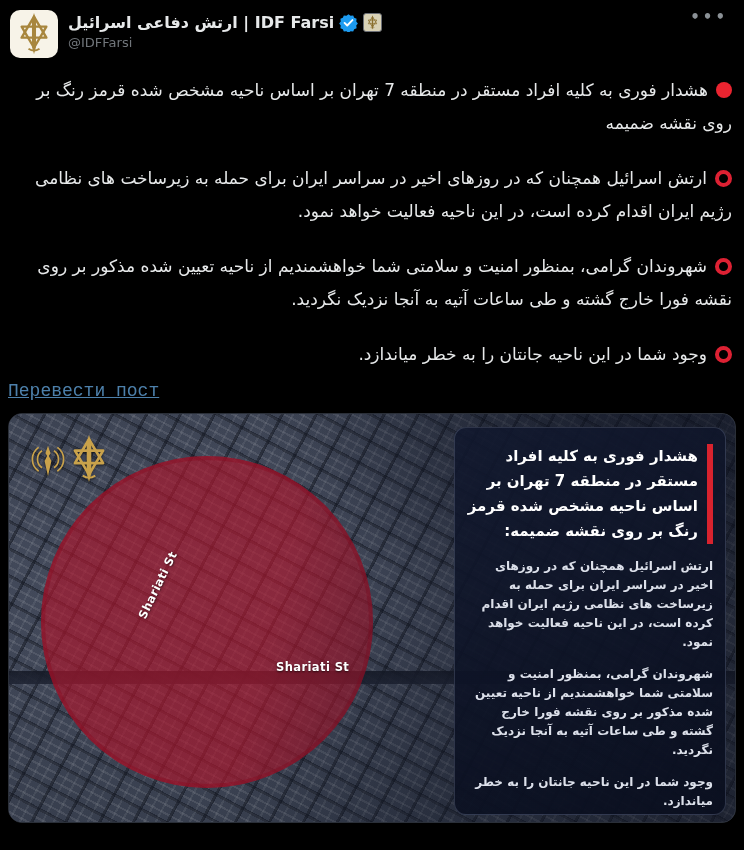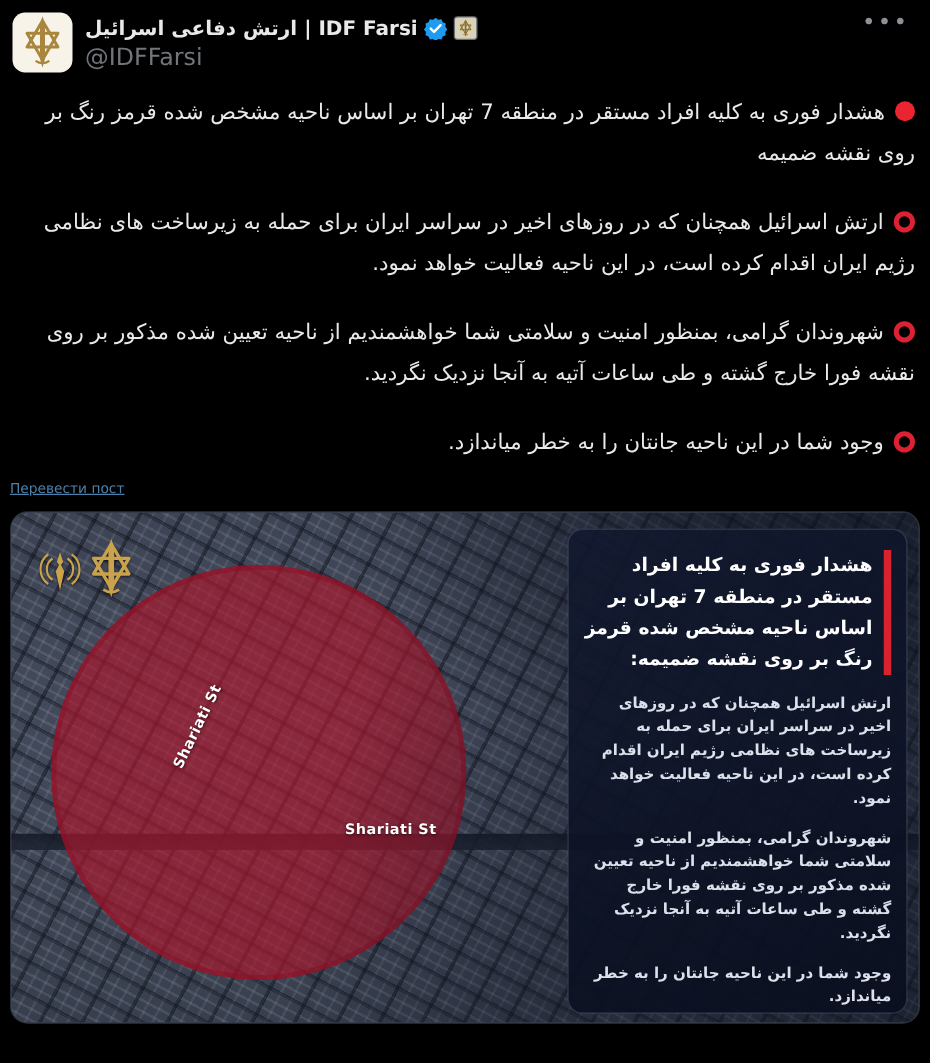--- a/index.html
+++ b/index.html
@@ -19,35 +19,35 @@
     color:#a8863d;
   }
   .names { display:flex; flex-direction:column; padding-top:3px; }
   .author-line { display:flex; align-items:center; gap:5px; font-weight:700; font-size:16px; color:#e7e9ea; }
   .verified { width:19px; height:19px; display:inline-block; }
   .affiliate {
     width:19px; height:19px; border-radius:3px; background:#d9d2b6;
     border:1px solid #6b6f76; display:flex; align-items:center; justify-content:center;
     color:#8a6f2e;
   }
-  .handle { color:#71767b; font-size:19px; margin-top:3px; }
+  .handle { color:#71767b; font-size:13px; margin-top:3px; }
   .more { position:absolute; top:10px; right:16px; color:#8b9196; font-size:15px;
           letter-spacing:3px; font-weight:700; cursor:pointer; line-height:1; }
 
   
   .text-block { direction:rtl; text-align:right; margin-top:16px; padding:0 4px; }
   .text-block p { font-size:17px; line-height:33px; margin-bottom:22px; color:#e7e9ea; }
   .text-block p:last-child { margin-bottom:8px; }
   .bullet { display:inline-block; width:16px; height:16px; border-radius:50%;
             margin-left:8px; vertical-align:-2px; }
   .bullet-solid  { background:#ea2430; }
   .bullet-hollow { border:4px solid #dd2133; background:transparent; width:17px; height:17px; vertical-align:-3px; }
 
-  .translate { display:inline-block; color:#4d80ab; font-size:11px;
-               text-decoration:underline; margin:2px 0 10px 0; cursor:pointer; }
+  .translate { display:inline-block; color:#4d80ab; font-size:18px;
+               text-decoration:underline; margin:2px 0 10px 0; cursor:pointer;font-family:Liberation Mono, monospace; }
 
   
   .media {
     position:relative; width:728px; height:410px; margin:2px auto 0;
     border-radius:14px; overflow:hidden; border:1px solid #2a2f38; background:#353b4a;
   }
   .map-bg { position:absolute; inset:0;
     background-color:#454c5c;
     background-image:
       repeating-linear-gradient(118deg, rgba(14,18,28,0.55) 0 3px, transparent 3px 30px),

